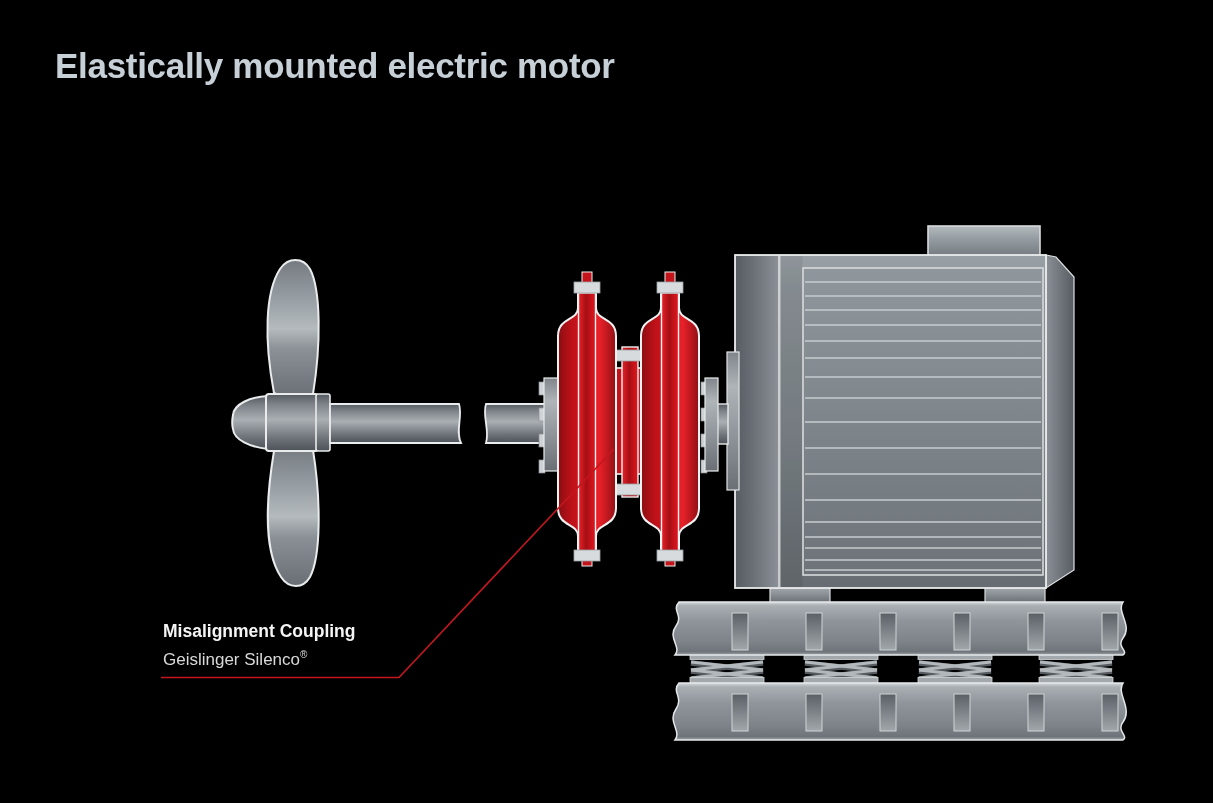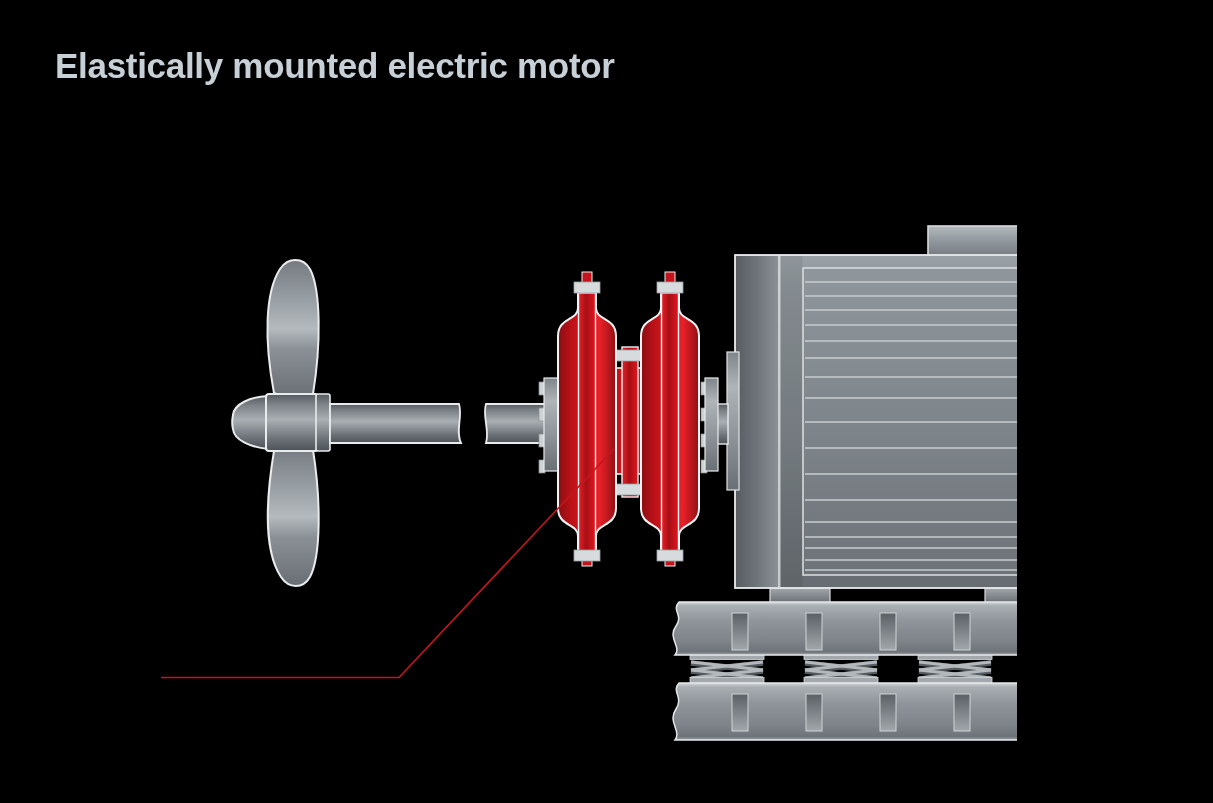--- a/index.html
+++ b/index.html
@@ -1,17 +1,17 @@
 <!DOCTYPE html>
 <html><head>
 <meta charset="utf-8">
 <style>
   html,body{margin:0;padding:0;background:#000;}
   .stage{
-    position:relative;width:1017px;height:803px;background:#14532d;overflow:hidden;
+    position:relative;width:1213px;height:803px;background:#14532d;overflow:hidden;
     font-family:"Liberation Sans",sans-serif;
   }
   .stage svg{position:absolute;left:0;top:0;}
   .title{
     position:absolute;left:55px;top:42px;
     color:#c7d0d7;font-weight:700;font-size:35px;line-height:48px;
     letter-spacing:-0.3px;white-space:nowrap;
   }
   .callout{position:absolute;left:163px;top:620px;white-space:nowrap;}
   .callout .c1{color:#f5f5f5;font-weight:700;font-size:17.5px;line-height:23px;}
@@ -217,15 +217,17 @@
     </g>
 
     <polyline points="161,677.5 399,677.5 614,449" fill="none" stroke-width="1.6" stroke="#c4161e"></polyline>
   </svg>
 
   <div class="title">
     <div>Elastically mounted electric motor</div>
   </div>
 
   <div class="callout">
+    <div class="c1">Misalignment Coupling</div>
+    <div class="c2"><span>Geislinger Silenco</span><span class="reg">®</span></div>
   </div>
 
 </div>
 
 </body></html>

